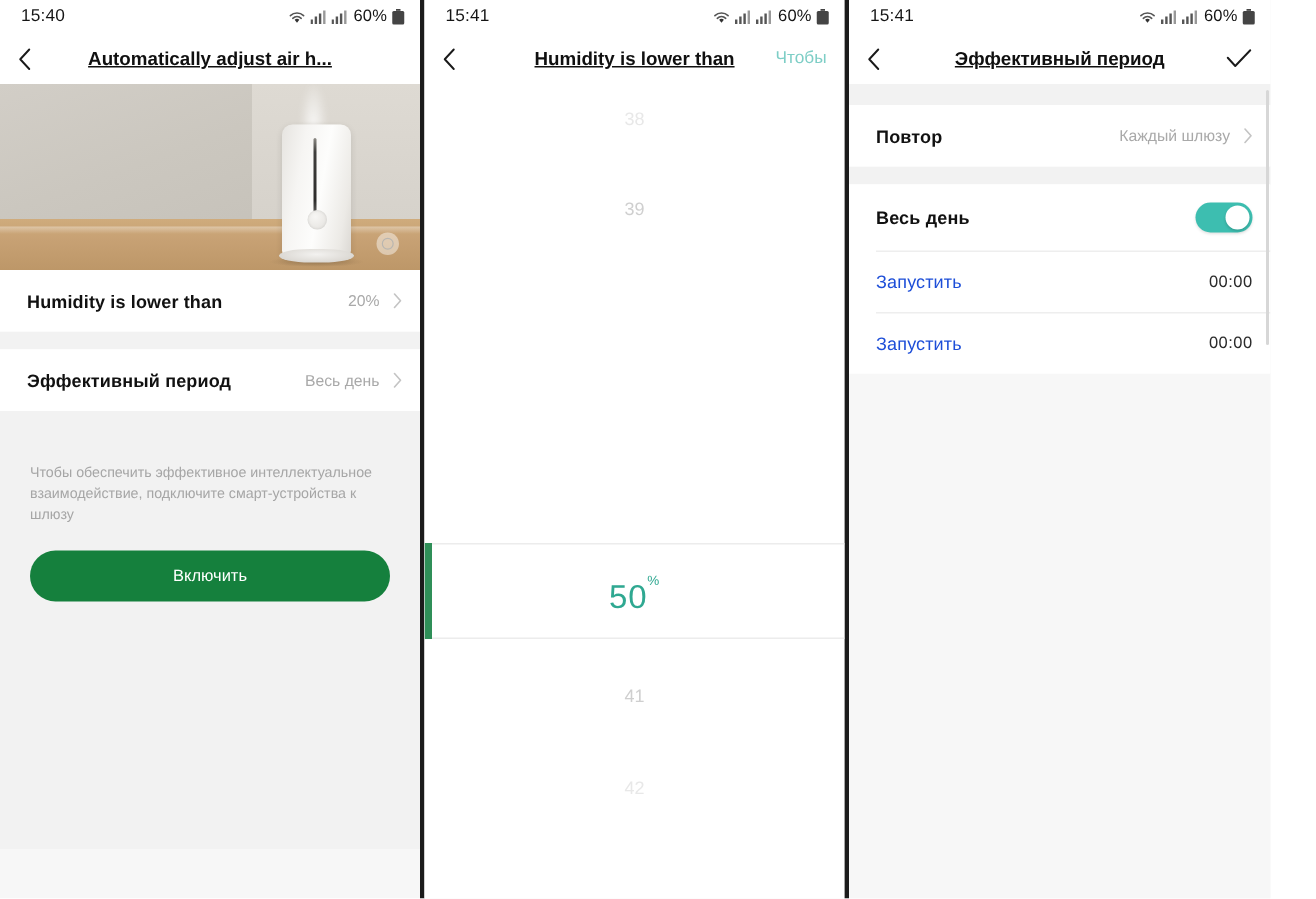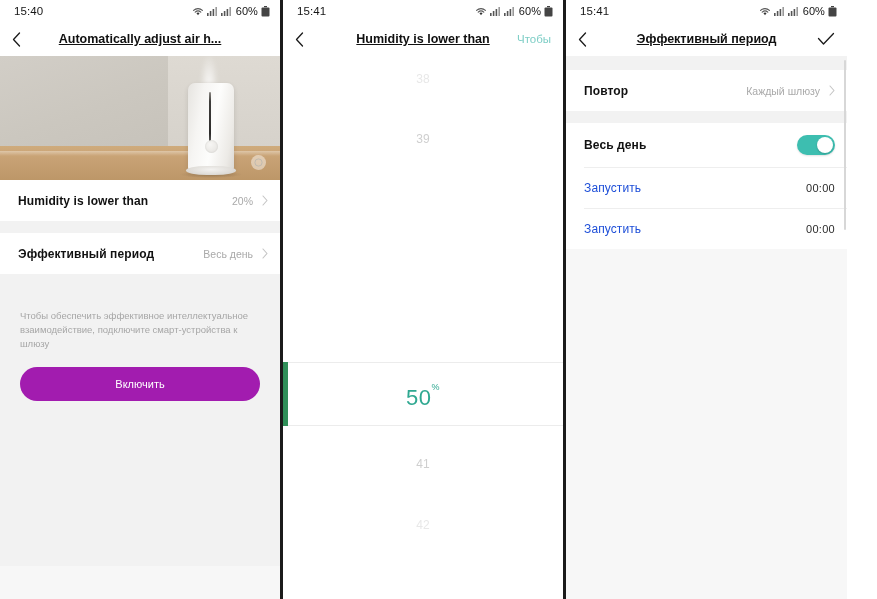--- a/index.html
+++ b/index.html
@@ -178,21 +178,21 @@
   .left-body { background: #f2f2f2; height: 292px; position: relative; }
   .hint {
     position: absolute; left: 0; right: 0; top: 35px;
     text-align: left;
     font-size: 9.5px; line-height: 14px; color: #a6a6a6;
     padding: 0 20px;
   }
   .cta {
     position: absolute; left: 20px; right: 20px; top: 93px;
     height: 34px; border-radius: 18px;
-    background: #a21caf;
+    background: #15803d;
     display: flex; align-items: center; justify-content: center;
     font-size: 11px; color: #ffffff; cursor: pointer;
   }
 
   
   .picker-area {
     position: relative;
     height: 543px;
     background: #ffffff;
   }

